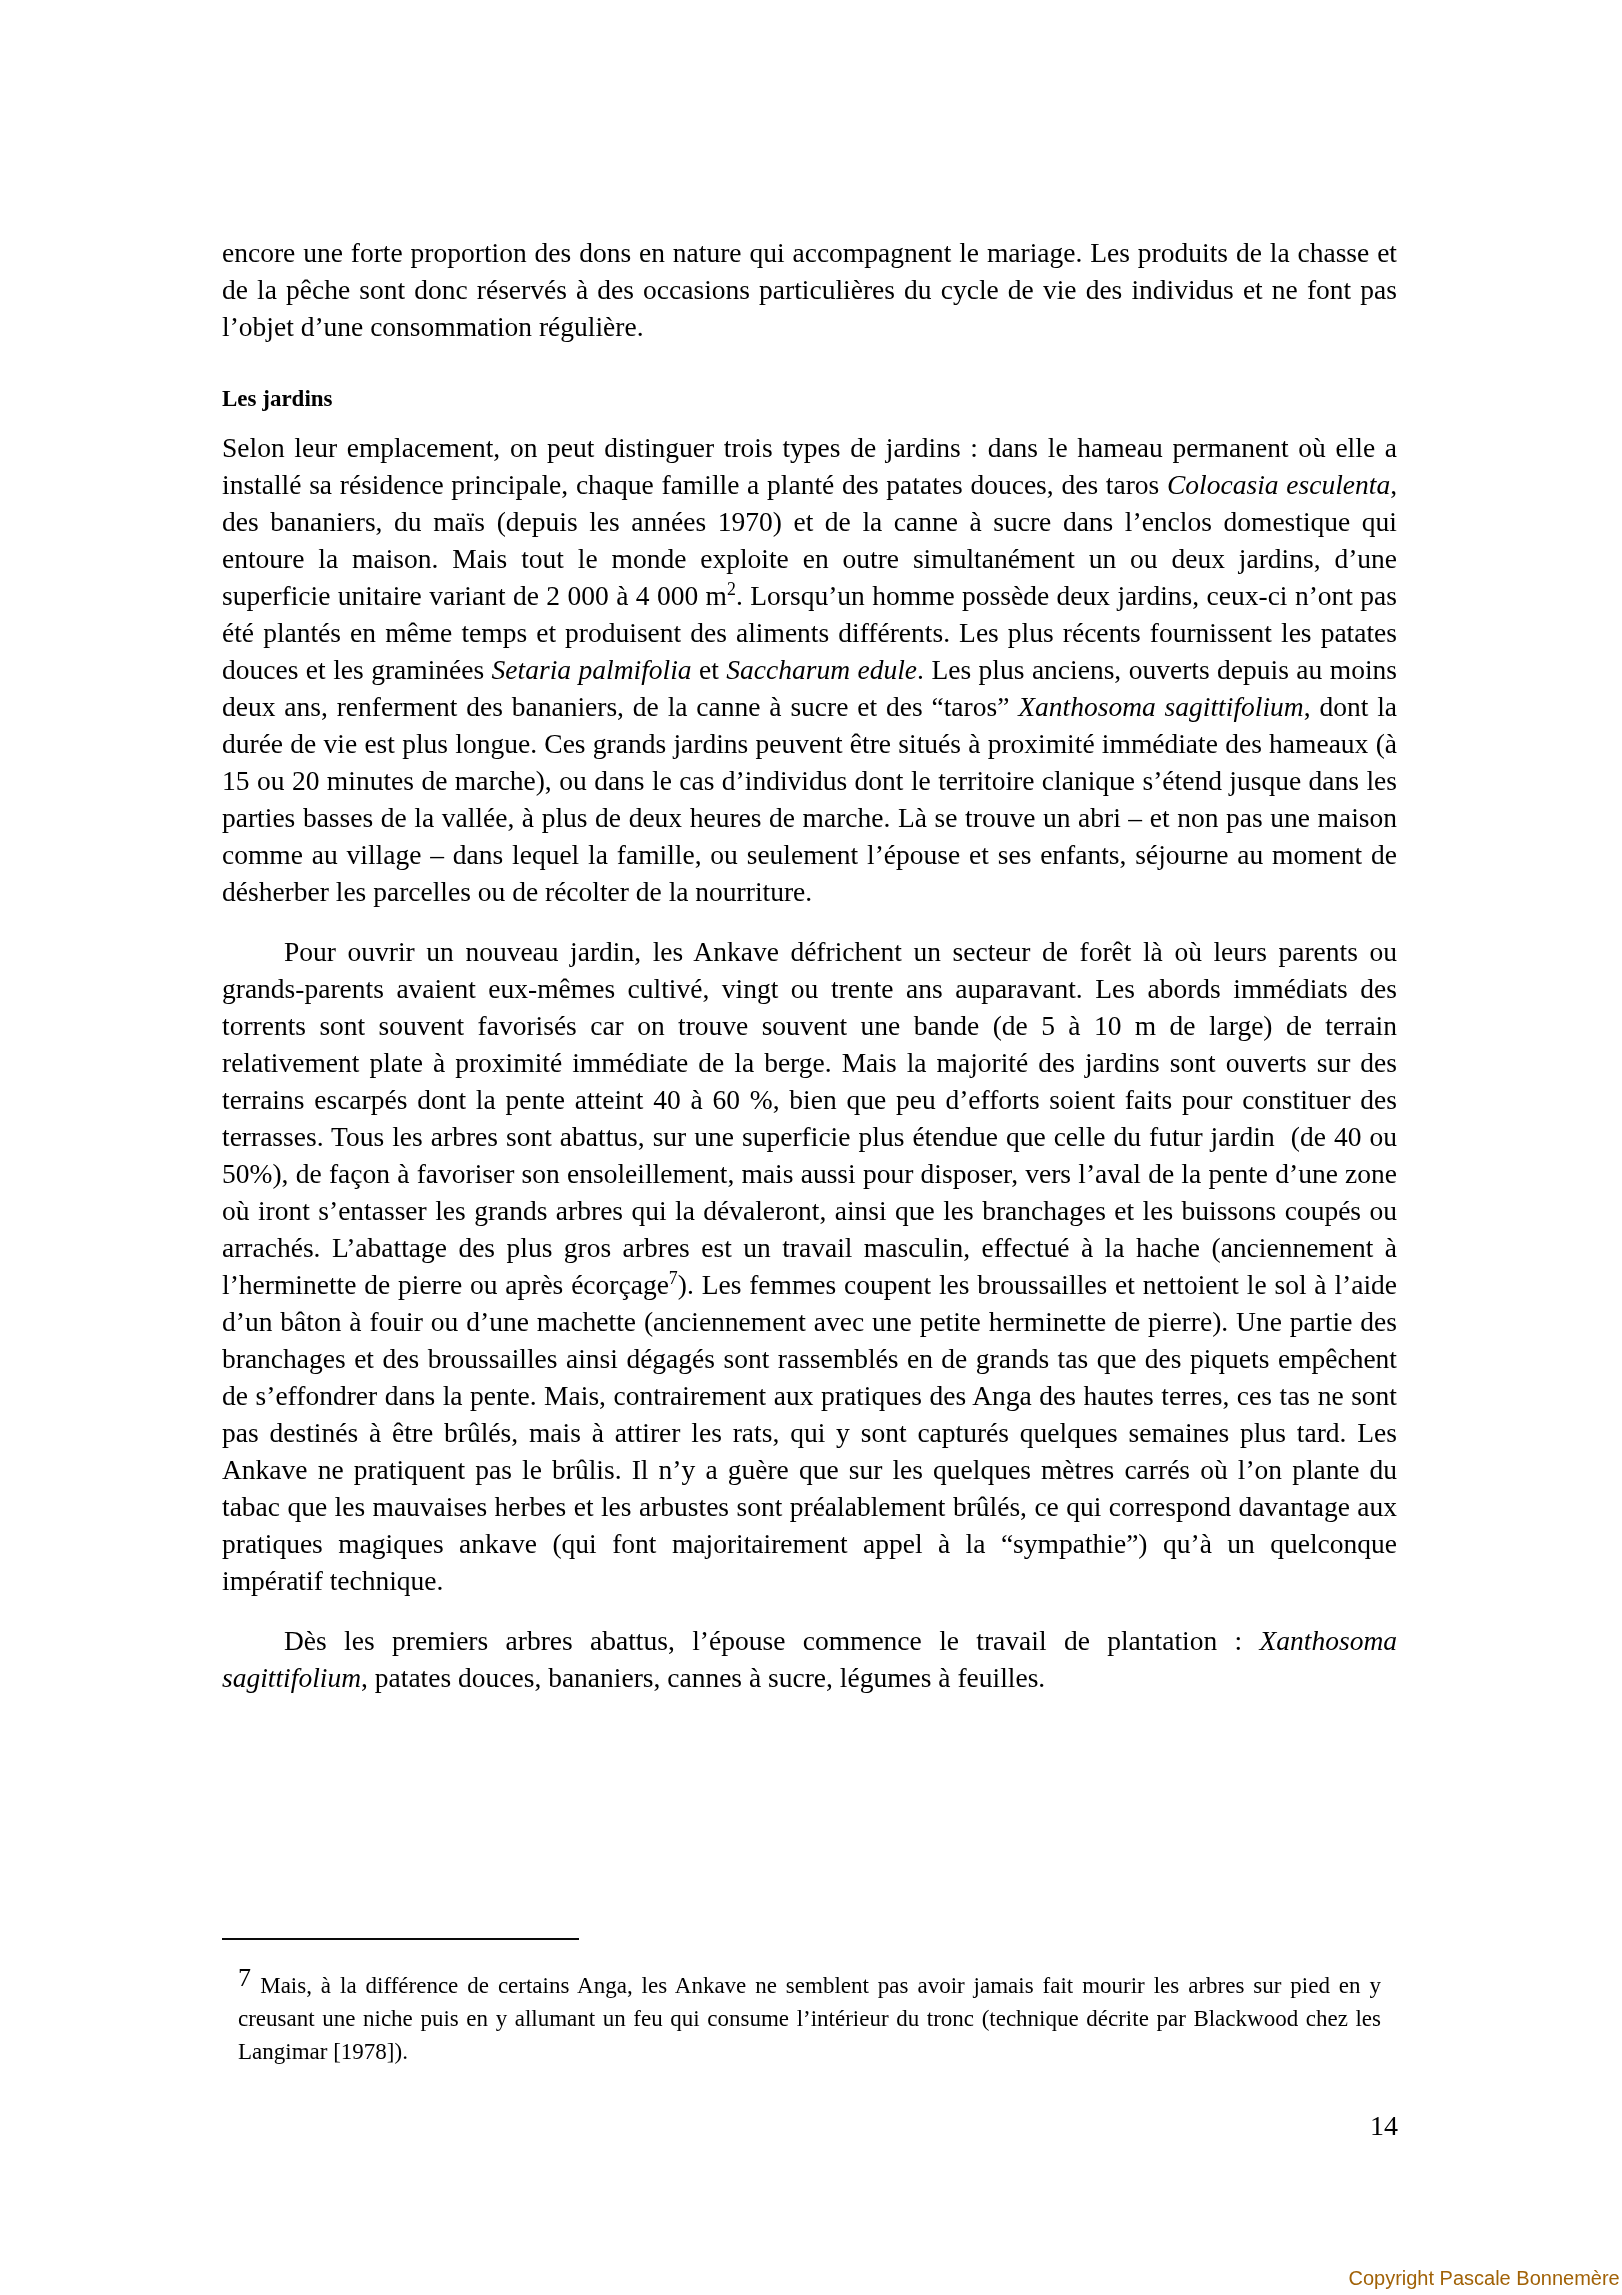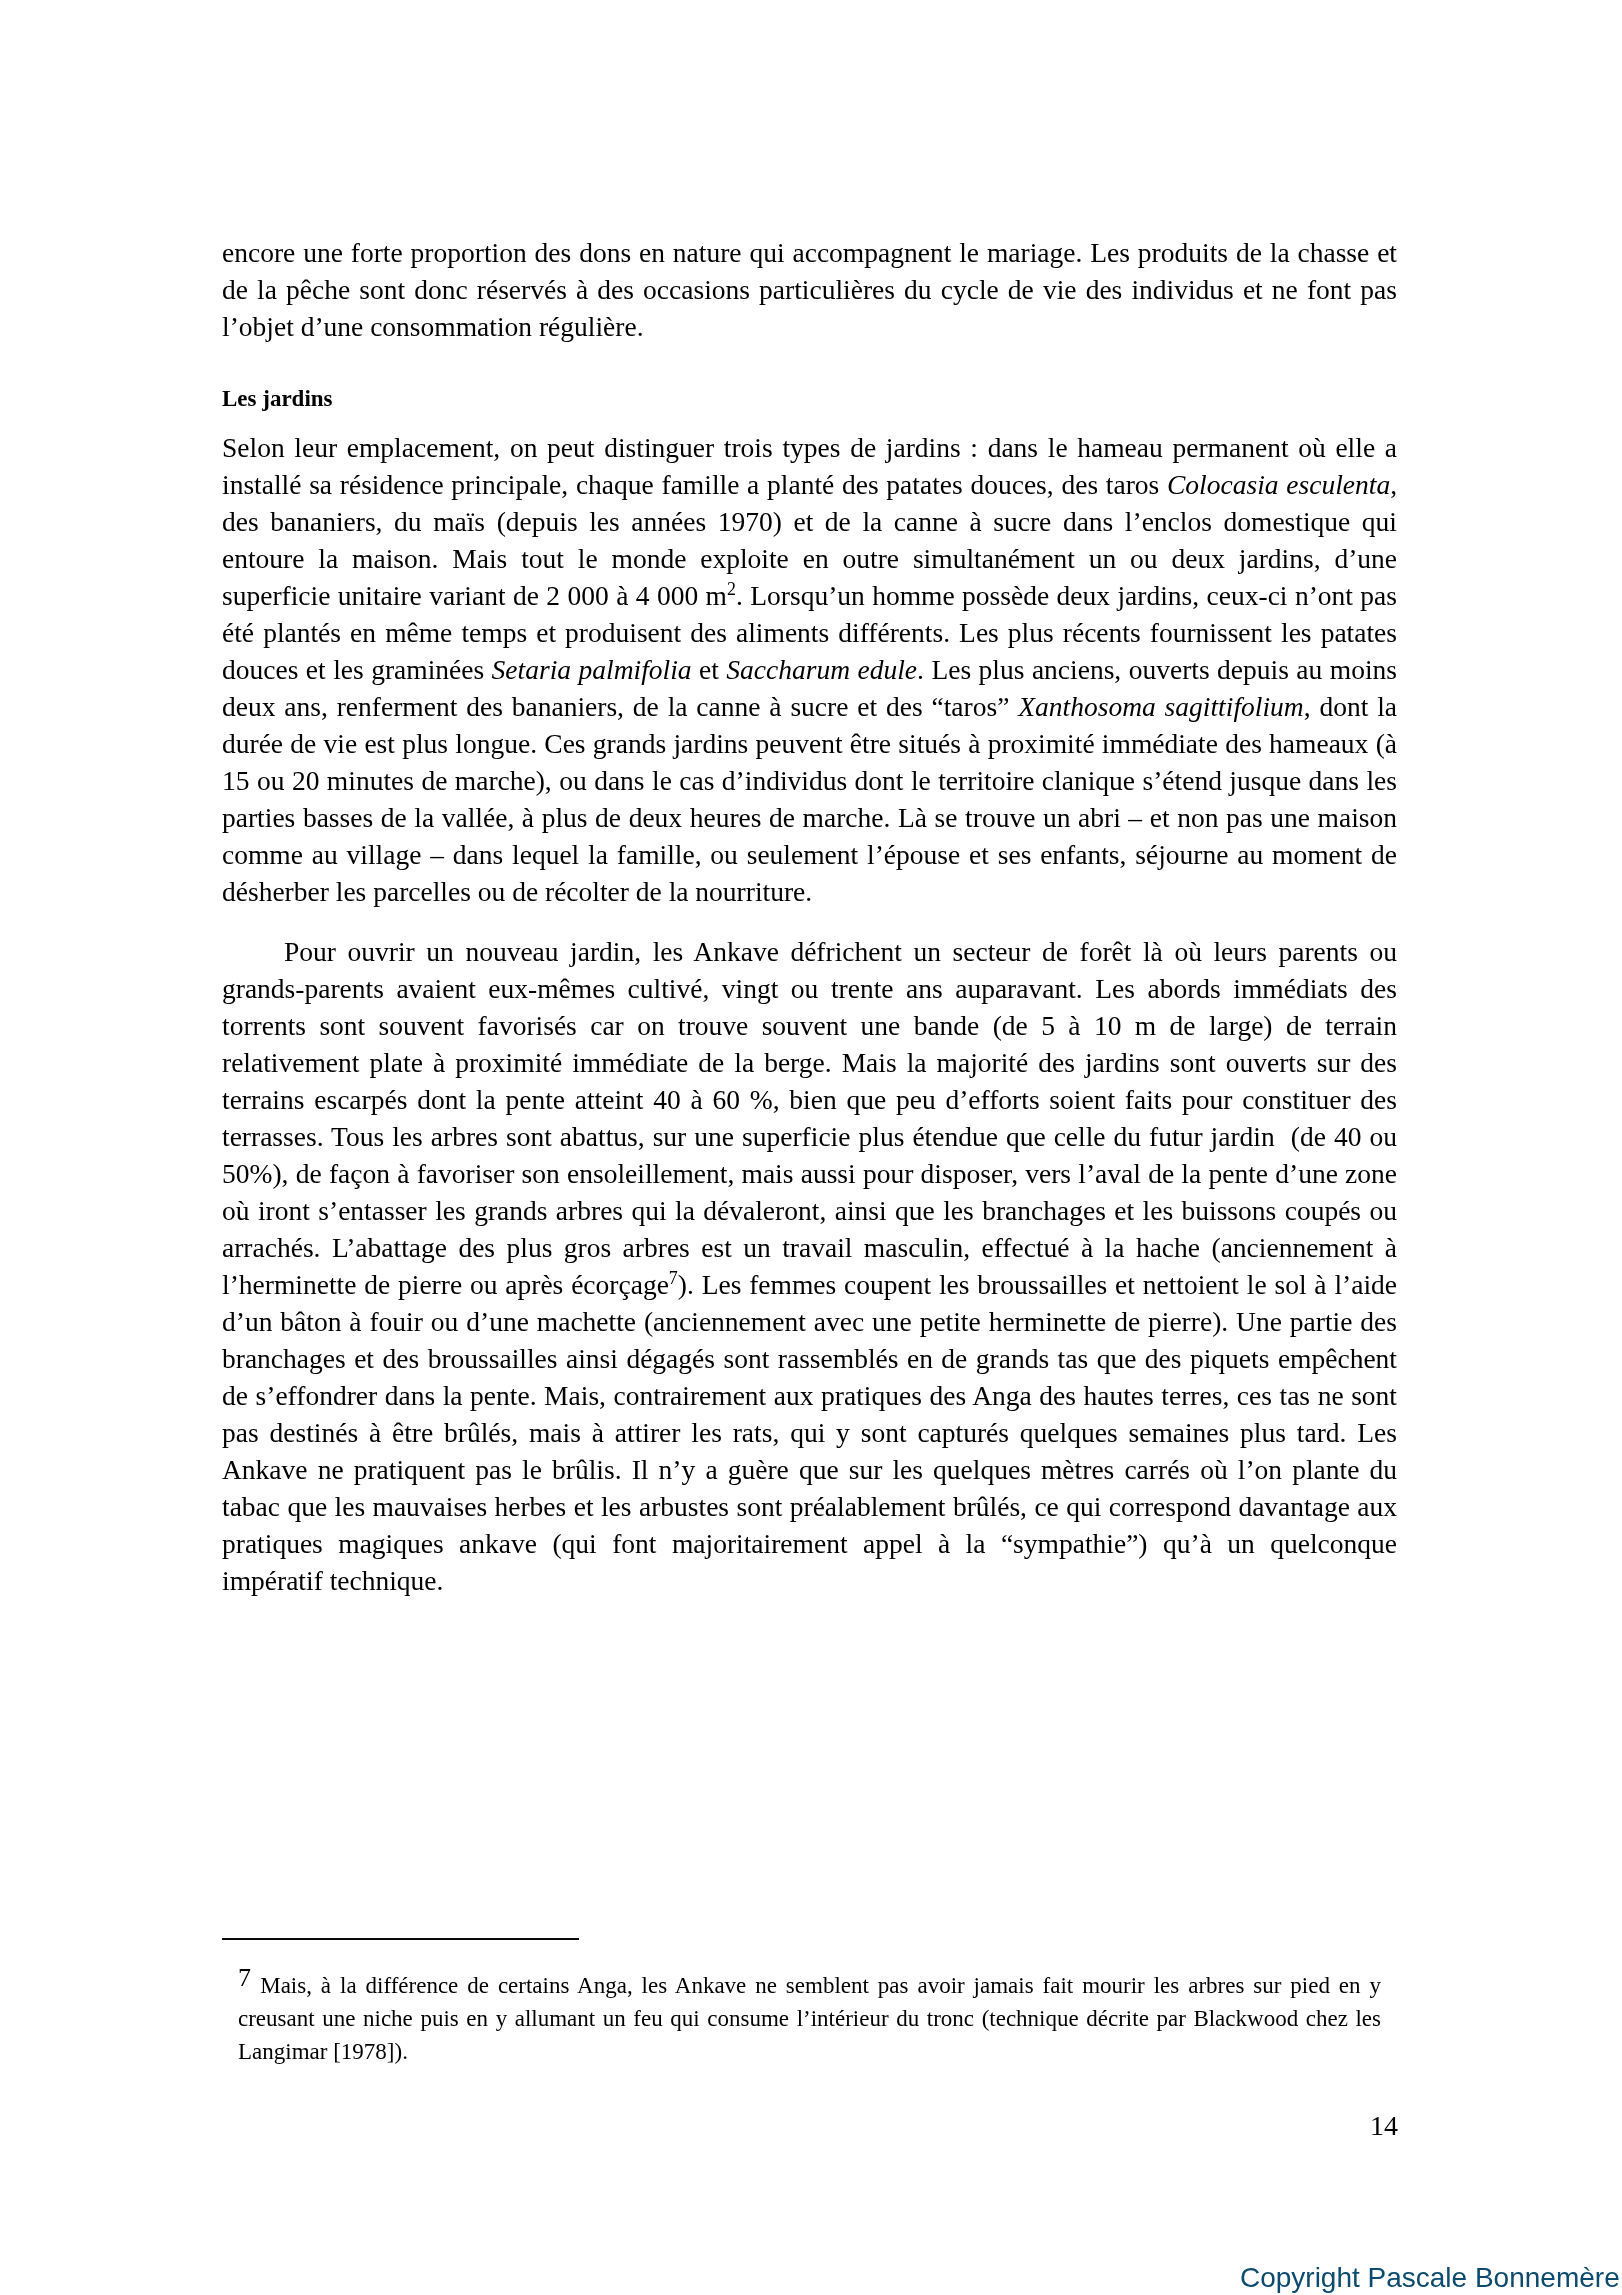--- a/index.html
+++ b/index.html
@@ -68,39 +68,40 @@
     top: 2111px;
     right: 225px;
     font-size: 28px;
     line-height: 30px;
   }
   .copyright {
     position: absolute;
     right: 3.3px;
     bottom: 5.9px;
     font-family: "Liberation Sans", "DejaVu Sans", sans-serif;
-    font-size: 28px;
+    font-size: 20px;
     line-height: 22px;
-    color: #0c4a6e;
+    color: #a16207;
   }
 </style>
 </head>
 <body>
 
 <div class="page">
 
   <main class="textblock">
     <p class="body">encore une forte proportion des dons en nature qui accompagnent le mariage. Les produits de la chasse et de la pêche sont donc réservés à des occasions particulières du cycle de vie des individus et ne font pas l’objet d’une consommation régulière.</p>
 
     <h2 class="heading">Les jardins</h2>
 
     <p class="body">Selon leur emplacement, on peut distinguer trois types de jardins : dans le hameau permanent où elle a installé sa résidence principale, chaque famille a planté des patates douces, des taros <i>Colocasia esculenta</i>, des bananiers, du maïs (depuis les années 1970) et de la canne à sucre dans l’enclos domestique qui entoure la maison. Mais tout le monde exploite en outre simultanément un ou deux jardins, d’une superficie unitaire variant de 2&nbsp;000 à 4&nbsp;000 m<sup>2</sup>. Lorsqu’un homme possède deux jardins, ceux-ci n’ont pas été plantés en même temps et produisent des aliments différents. Les plus récents fournissent les patates douces et les graminées <i>Setaria palmifolia</i> et <i>Saccharum edule</i>. Les plus anciens, ouverts depuis au moins deux ans, renferment des bananiers, de la canne à sucre et des “taros” <i>Xanthosoma sagittifolium</i>, dont la durée de vie est plus longue. Ces grands jardins peuvent être situés à proximité immédiate des hameaux (à 15 ou 20 minutes de marche), ou dans le cas d’individus dont le territoire clanique s’étend jusque dans les parties basses de la vallée, à plus de deux heures de marche. Là se trouve un abri – et non pas une maison comme au village – dans lequel la famille, ou seulement l’épouse et ses enfants, séjourne au moment de désherber les parcelles ou de récolter de la nourriture.</p>
 
     <p class="body indent spaced">Pour ouvrir un nouveau jardin, les Ankave défrichent un secteur de forêt là où leurs parents ou grands-parents avaient eux-mêmes cultivé, vingt ou trente ans auparavant. Les abords immédiats des torrents sont souvent favorisés car on trouve souvent une bande (de 5 à 10 m de large) de terrain relativement plate à proximité immédiate de la berge. Mais la majorité des jardins sont ouverts sur des terrains escarpés dont la pente atteint 40 à 60 %, bien que peu d’efforts soient faits pour constituer des terrasses. Tous les arbres sont abattus, sur une superficie plus étendue que celle du futur jardin&nbsp; (de 40 ou 50%), de façon à favoriser son ensoleillement, mais aussi pour disposer, vers l’aval de la pente d’une zone où iront s’entasser les grands arbres qui la dévaleront, ainsi que les branchages et les buissons coupés ou arrachés. L’abattage des plus gros arbres est un travail masculin, effectué à la hache (anciennement à l’herminette de pierre ou après écorçage<sup>7</sup>). Les femmes coupent les broussailles et nettoient le sol à l’aide d’un bâton à fouir ou d’une machette (anciennement avec une petite herminette de pierre). Une partie des branchages et des broussailles ainsi dégagés sont rassemblés en de grands tas que des piquets empêchent de s’effondrer dans la pente. Mais, contrairement aux pratiques des Anga des hautes terres, ces tas ne sont pas destinés à être brûlés, mais à attirer les rats, qui y sont capturés quelques semaines plus tard. Les Ankave ne pratiquent pas le brûlis. Il n’y a guère que sur les quelques mètres carrés où l’on plante du tabac que les mauvaises herbes et les arbustes sont préalablement brûlés, ce qui correspond davantage aux pratiques magiques ankave (qui font majoritairement appel à la “sympathie”) qu’à un quelconque impératif technique.</p>
 
+    <p class="body indent spaced">Dès les premiers arbres abattus, l’épouse commence le travail de plantation : <i>Xanthosoma sagittifolium</i>, patates douces, bananiers, cannes à sucre, légumes à feuilles.</p>
   </main>
 
   <section class="footnote-area">
     <div class="fn-rule"></div>
     <p class="fn-text">
       <sup class="fn-marker">7</sup><span>Mais, à la différence de certains Anga, les Ankave ne semblent pas avoir jamais fait mourir les arbres sur pied en y creusant une niche puis en y allumant un feu qui consume l’intérieur du tronc (technique décrite par Blackwood chez les Langimar [1978]).</span>
     </p>
   </section>
 
   <div class="pagenum">14</div>

